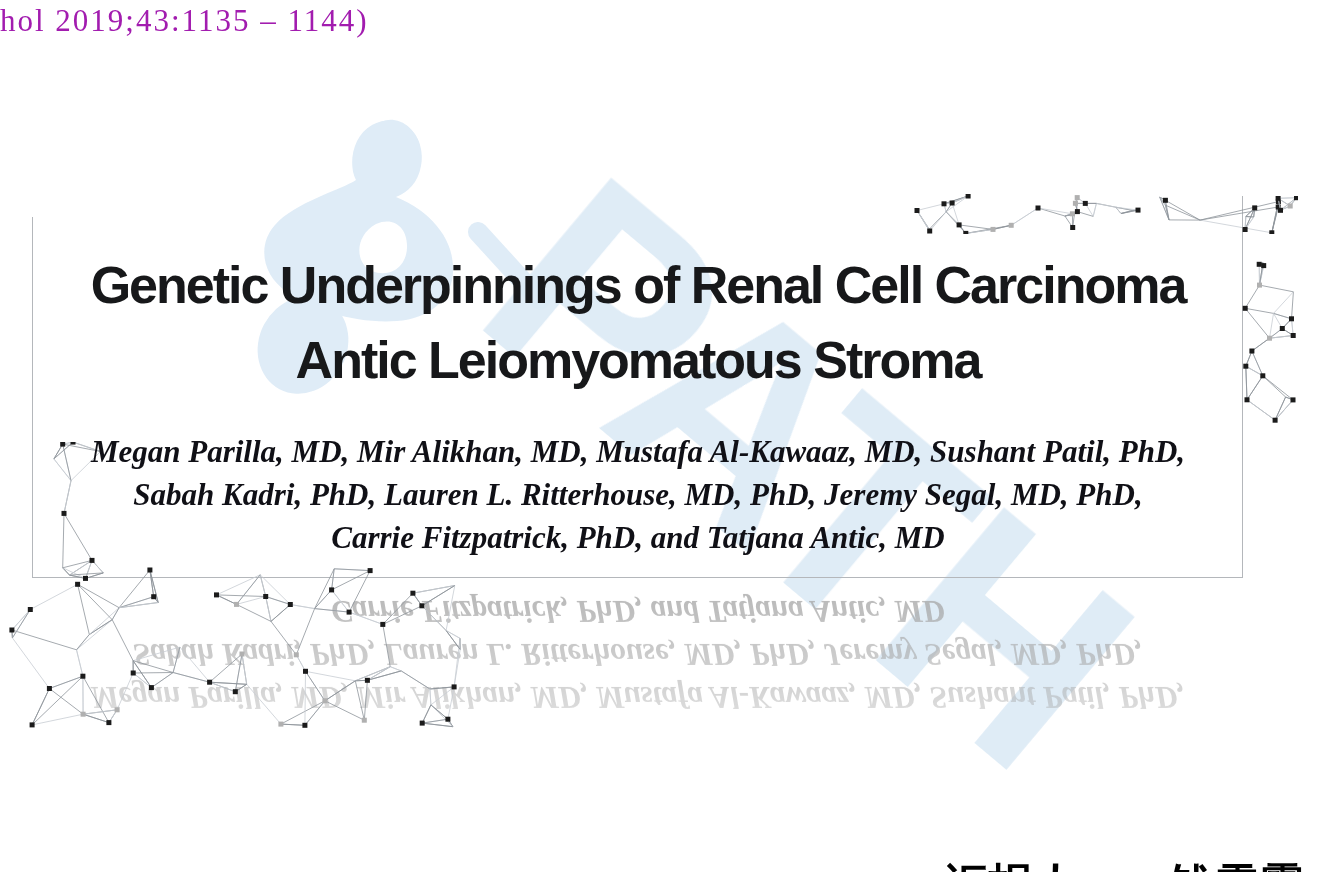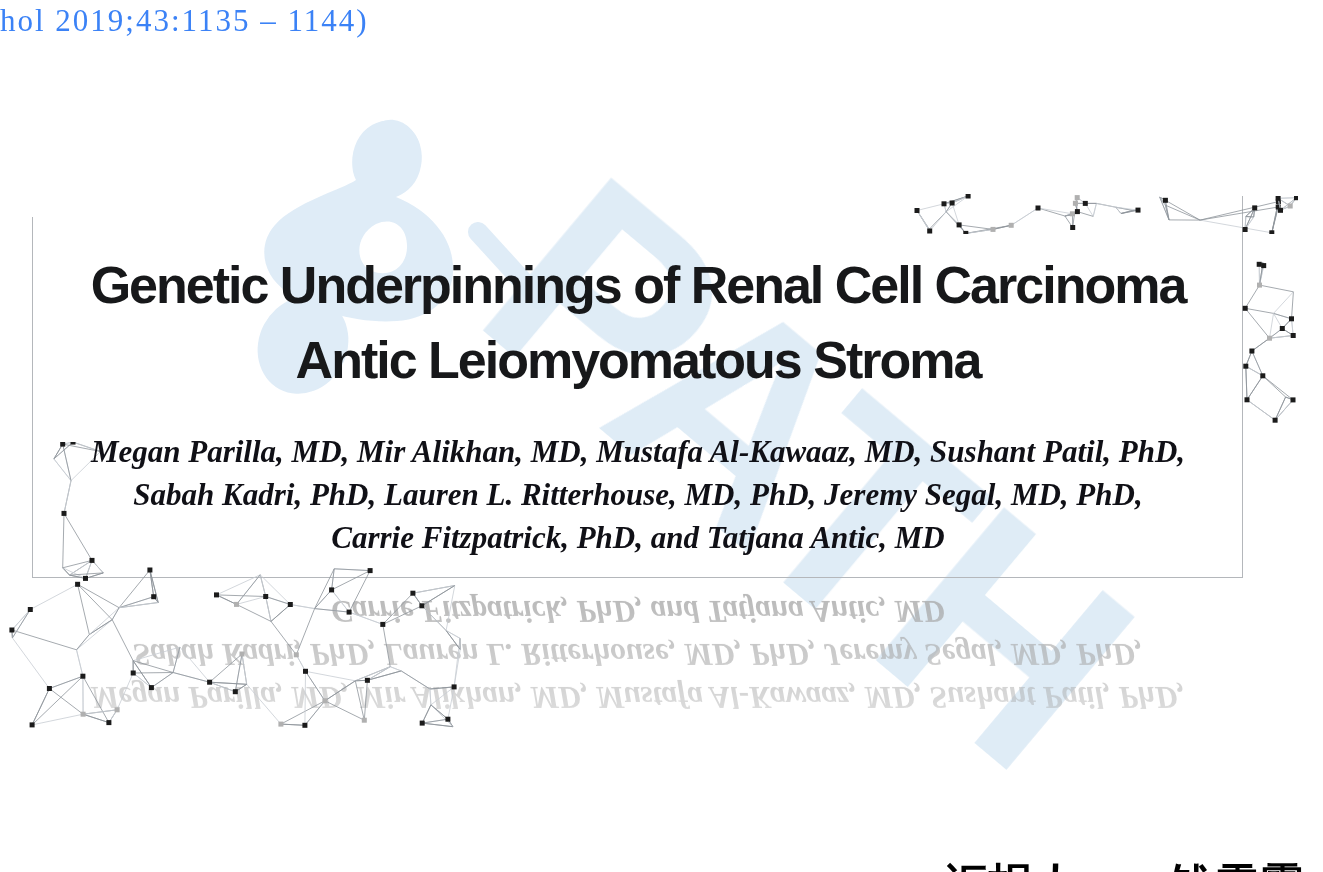--- a/index.html
+++ b/index.html
@@ -6,21 +6,21 @@
   body{
     width:1323px;height:872px;background:#ffffff;overflow:hidden;position:relative;
     font-family:"Liberation Sans",sans-serif;
   }
   .abs{position:absolute;}
 
   
   #citation{
     left:0px;top:3px;
     font-family:"Liberation Serif","DejaVu Serif",serif;
-    font-size:31px;letter-spacing:2px;color:#3b82f6;white-space:pre;
+    font-size:31px;letter-spacing:2px;color:#a21caf;white-space:pre;
     z-index:6;
   }
 
   
   #watermark{left:0;top:0;z-index:1;pointer-events:none;}
 
   
   .box-border{background:#b4b7bb;z-index:2;}
   #border-left{left:32px;top:217px;width:1px;height:361px;}
   #border-right{left:1242px;top:196px;width:1px;height:382px;}

